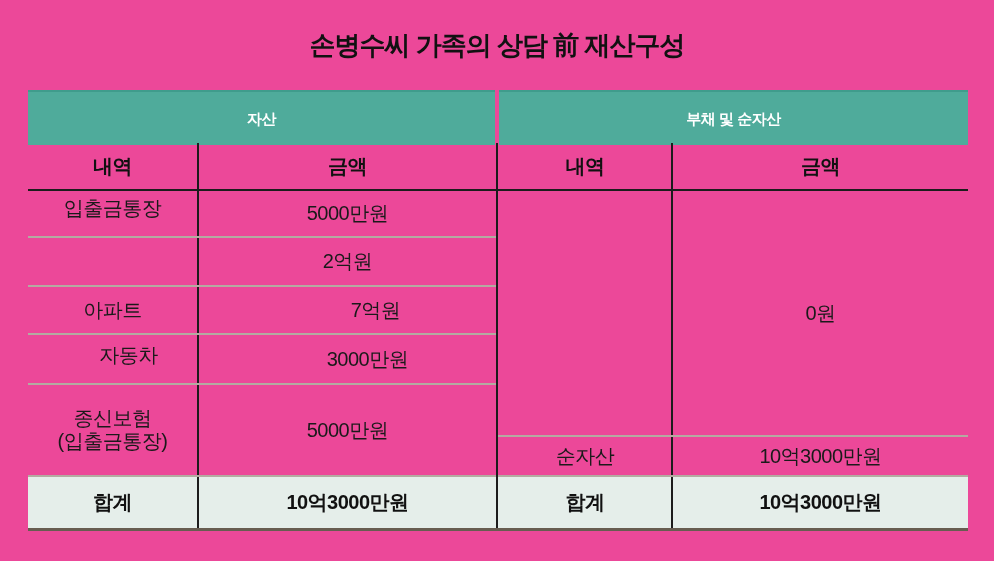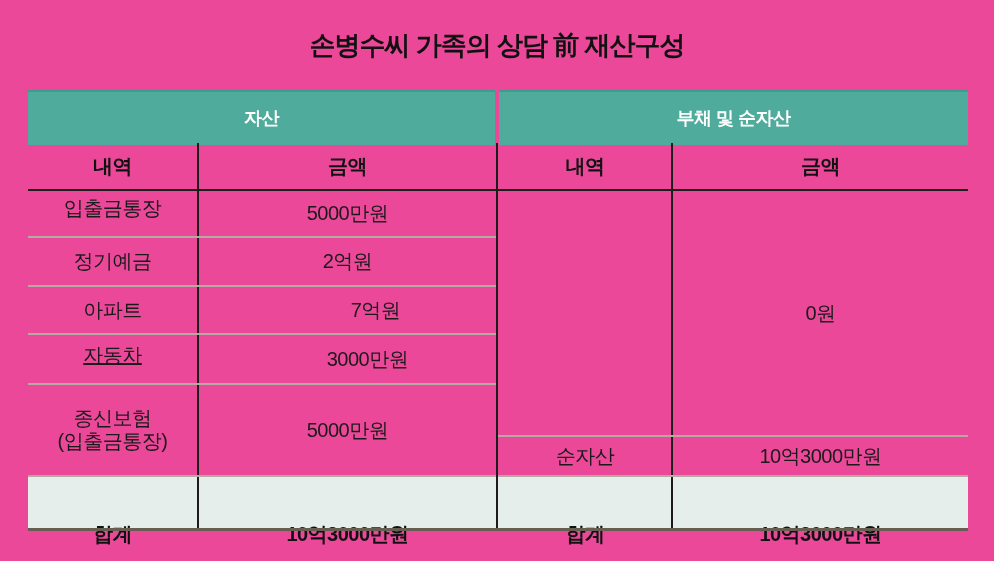--- a/index.html
+++ b/index.html
@@ -43,24 +43,24 @@
     color: #1a1a1a;
     letter-spacing: -0.5px;
     text-align: center;
     line-height: 1.15;
   }
   .teal-header {
     background: #4fab9b;
     border-top: 2px solid #3f9c8c;
     color: #ffffff;
     font-weight: bold;
-    font-size: 18px;
+    font-size: 15px;
   }
   .col-header { font-weight: bold; color: #111111; }
-  .bold { font-weight: bold; color: #111111; margin-top: 32px; }
+  .bold { font-weight: bold; color: #111111; }
   .total-bg {
     position: absolute;
     left: 0;
     top: 387px;
     width: 940px;
     height: 51px;
     background: #e5eeea;
   }
   .vline {
     position: absolute;
@@ -101,27 +101,26 @@
     <div class="cell teal-header" style="left:471px; top:0; width:469px; height:53px;">부채 및 순자산</div>
 
     <div class="cell col-header" style="left:0; top:53px; width:169px; height:46px;">내역</div>
     <div class="cell col-header" style="left:171px; top:53px; width:297px; height:46px;">금액</div>
     <div class="cell col-header" style="left:471px; top:53px; width:172px; height:46px;">내역</div>
     <div class="cell col-header" style="left:645px; top:53px; width:295px; height:46px;">금액</div>
 
     <div class="cell" style="left:0; top:101px; width:169px; height:35px;">입출금통장</div>
     <div class="cell" style="left:171px; top:101px; width:297px; height:45px;">5000만원</div>
 
-    <div class="cell" style="left:0; top:148px; width:169px; height:47px;">정기예금</div>
     <div class="cell" style="left:171px; top:148px; width:297px; height:47px;">2억원</div>
 
     <div class="cell" style="left:0; top:197px; width:169px; height:46px;">아파트</div>
     <div class="cell" style="left:171px; top:197px; width:297px; height:46px;padding-left:28px;">7억원</div>
 
-    <div class="cell" style="left:0; top:245px; width:169px; height:40px;text-decoration:underline;">자동차</div>
+    <div class="cell" style="left:16px; top:245px; width:169px; height:40px;">자동차</div>
     <div class="cell" style="left:171px; top:245px; width:297px; height:48px;padding-left:20px;">3000만원</div>
 
     <div class="cell" style="left:0; top:295px; width:169px; height:90px;">
       <span>종신보험</span>
       <span>(입출금통장)</span>
     </div>
     <div class="cell" style="left:171px; top:295px; width:297px; height:90px;">5000만원</div>
 
     <div class="cell bold" style="left:0; top:387px; width:169px; height:51px;">합계</div>
     <div class="cell bold" style="left:171px; top:387px; width:297px; height:51px;">10억3000만원</div>

